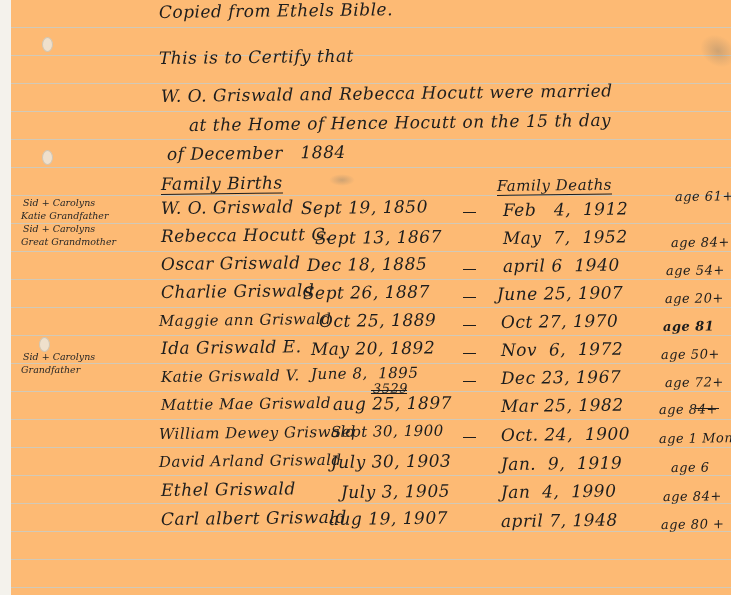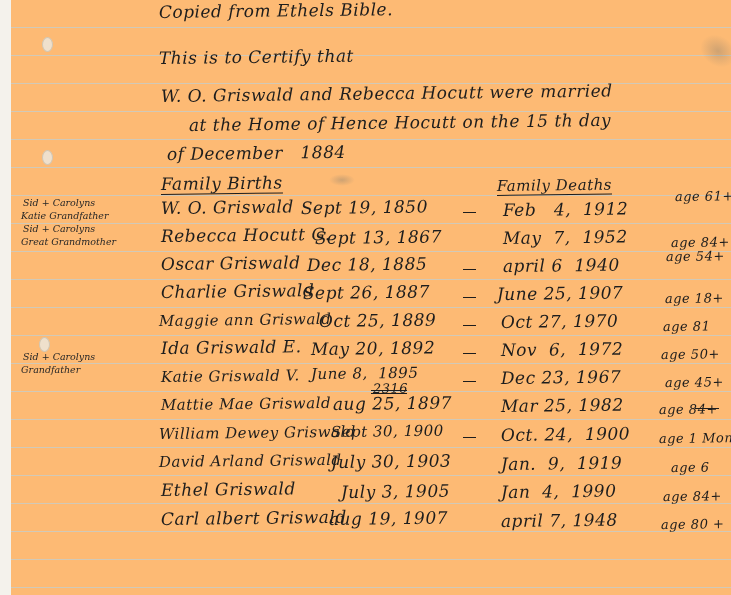--- a/index.html
+++ b/index.html
@@ -157,48 +157,48 @@
 
   <div class="handwriting hw-main tiltB" style="top:228px; left:150px;">Rebecca Hocutt G.</div>
   <div class="handwriting hw-main tiltB" style="top:230px; left:304px;">Sept 13, 1867</div>
   <div class="handwriting hw-main tiltB" style="top:230px; left:492px;">May  7,  1952</div>
   <div class="handwriting hw-main xs tiltB" style="top:236px; left:660px;">age 84+</div>
 
   <div class="handwriting hw-main tiltB" style="top:256px; left:150px;">Oscar Griswald</div>
   <div class="handwriting hw-main tiltB" style="top:257px; left:296px;">Dec 18, 1885</div>
   <div class="dash" style="top:269px; left:452px;"></div>
   <div class="handwriting hw-main tiltB" style="top:258px; left:492px;">april 6  1940</div>
-  <div class="handwriting hw-main xs tiltB" style="top:250px; left:655px;">age 54+</div>
+  <div class="handwriting hw-main xs tiltB" style="top:264px; left:655px;">age 54+</div>
 
   <div class="handwriting hw-main tiltB" style="top:284px; left:150px;">Charlie Griswald</div>
   <div class="handwriting hw-main tiltB" style="top:285px; left:292px;">Sept 26, 1887</div>
   <div class="dash" style="top:297px; left:452px;"></div>
   <div class="handwriting hw-main tiltB" style="top:286px; left:486px;">June 25, 1907</div>
-  <div class="handwriting hw-main xs tiltB" style="top:292px; left:654px;">age 18+</div>
+  <div class="handwriting hw-main xs tiltB" style="top:292px; left:654px;">age 20+</div>
 
   <div class="handwriting hw-main sm tiltB" style="top:314px; left:148px;">Maggie ann Griswald</div>
   <div class="handwriting hw-main tiltB" style="top:313px; left:308px;">Oct 25, 1889</div>
   <div class="dash" style="top:325px; left:452px;"></div>
   <div class="handwriting hw-main tiltB" style="top:314px; left:490px;">Oct 27, 1970</div>
-  <div class="handwriting hw-main xs tiltB" style="top:320px; left:652px;">age 81</div>
+  <div class="handwriting hw-main xs tiltB" style="top:320px; left:652px;font-weight:bold;">age 81</div>
 
   <div class="handwriting hw-main tiltB" style="top:340px; left:150px;">Ida Griswald E.</div>
   <div class="handwriting hw-main tiltB" style="top:341px; left:300px;">May 20, 1892</div>
   <div class="dash" style="top:353px; left:452px;"></div>
   <div class="handwriting hw-main tiltB" style="top:342px; left:490px;">Nov  6,  1972</div>
   <div class="handwriting hw-main xs tiltB" style="top:348px; left:650px;">age 50+</div>
 
   <div class="handwriting hw-main sm tiltB" style="top:370px; left:150px;">Katie Griswald V.</div>
   <div class="handwriting hw-main sm tiltB" style="top:367px; left:300px;">June 8,  1895</div>
-  <div class="handwriting hw-main xs tiltB" style="top:382px; left:362px;">2316</div>
+  <div class="handwriting hw-main xs tiltB" style="top:382px; left:362px;">3529</div>
   <div class="strike" style="top:390px; left:360px; width:36px;"></div>
   <div class="strike" style="top:393px; left:360px; width:36px;"></div>
   <div class="dash" style="top:381px; left:452px;"></div>
   <div class="handwriting hw-main tiltB" style="top:370px; left:490px;">Dec 23, 1967</div>
-  <div class="handwriting hw-main xs tiltB" style="top:376px; left:654px;">age 45+</div>
+  <div class="handwriting hw-main xs tiltB" style="top:376px; left:654px;">age 72+</div>
 
   <div class="handwriting hw-main sm tiltB" style="top:398px; left:150px;">Mattie Mae Griswald</div>
   <div class="handwriting hw-main tiltB" style="top:396px; left:322px;">aug 25, 1897</div>
   <div class="handwriting hw-main tiltB" style="top:398px; left:490px;">Mar 25, 1982</div>
   <div class="handwriting hw-main xs tiltB" style="top:403px; left:648px;">age 84+</div>
   <div class="strike" style="top:408px; left:684px; width:24px;"></div>
 
   <div class="handwriting hw-main sm tiltB" style="top:427px; left:148px;">William Dewey Griswald</div>
   <div class="handwriting hw-main sm tiltB" style="top:425px; left:320px;">Sept 30, 1900</div>
   <div class="dash" style="top:437px; left:452px;"></div>

